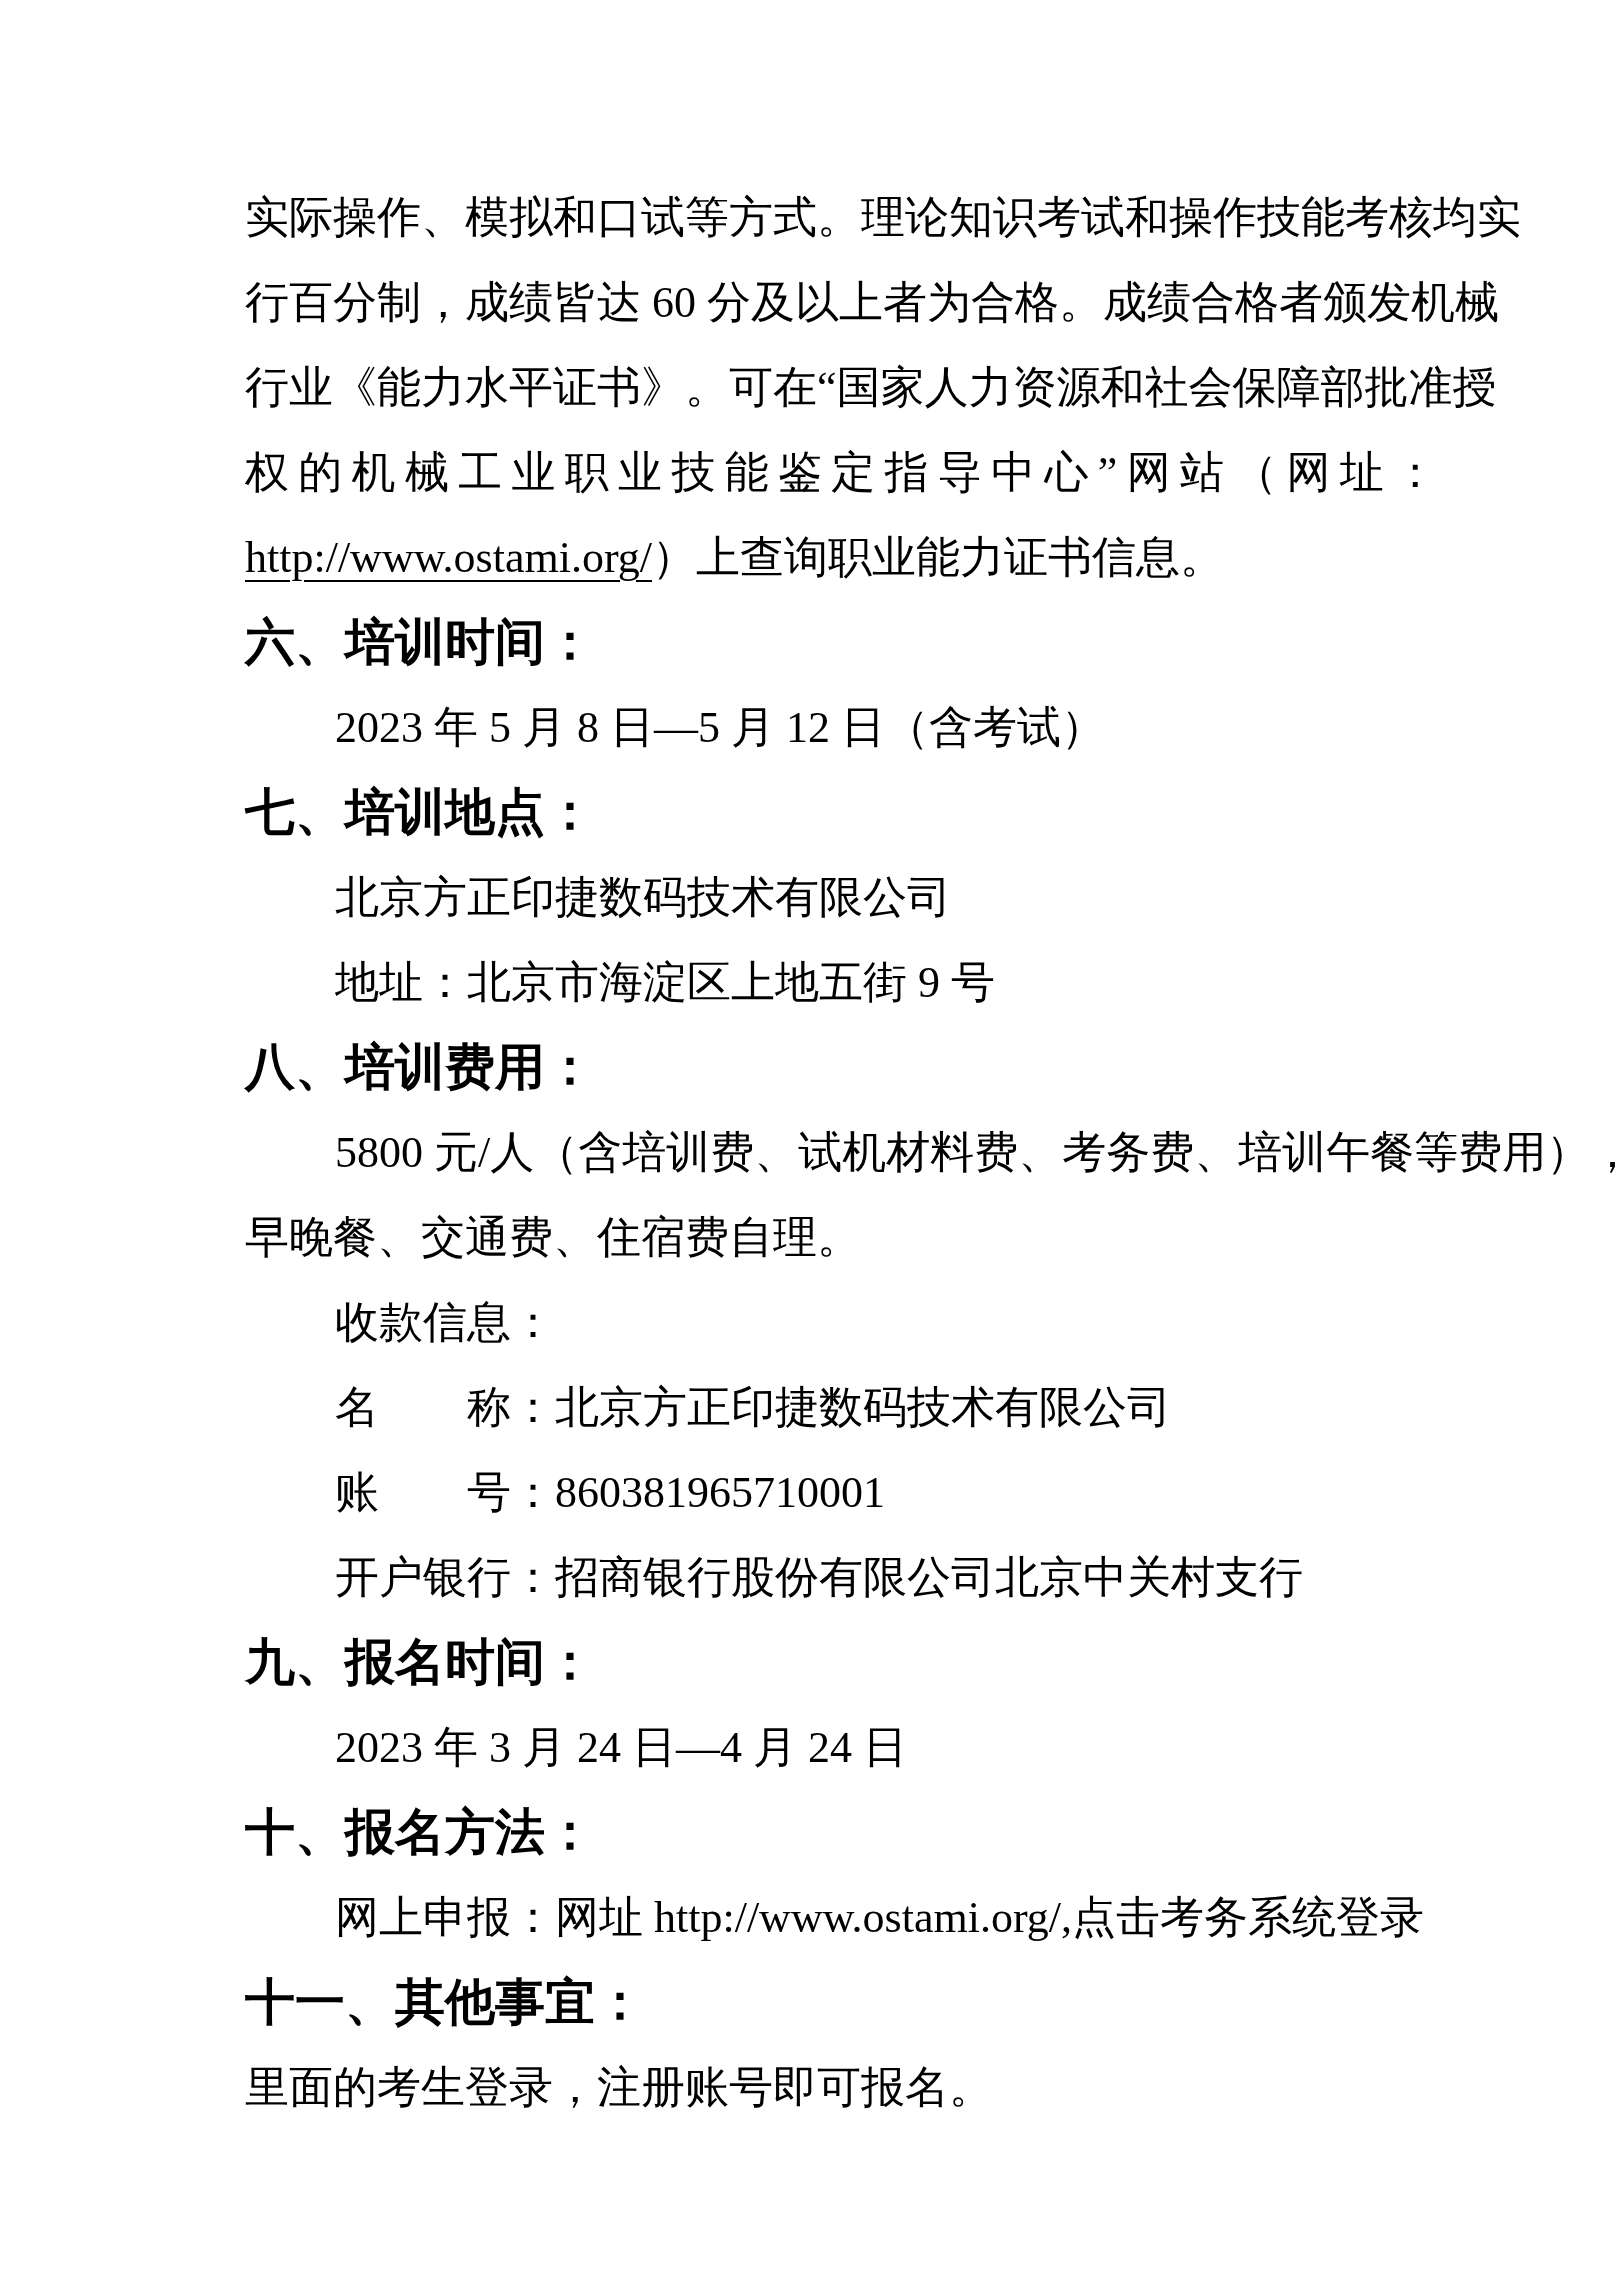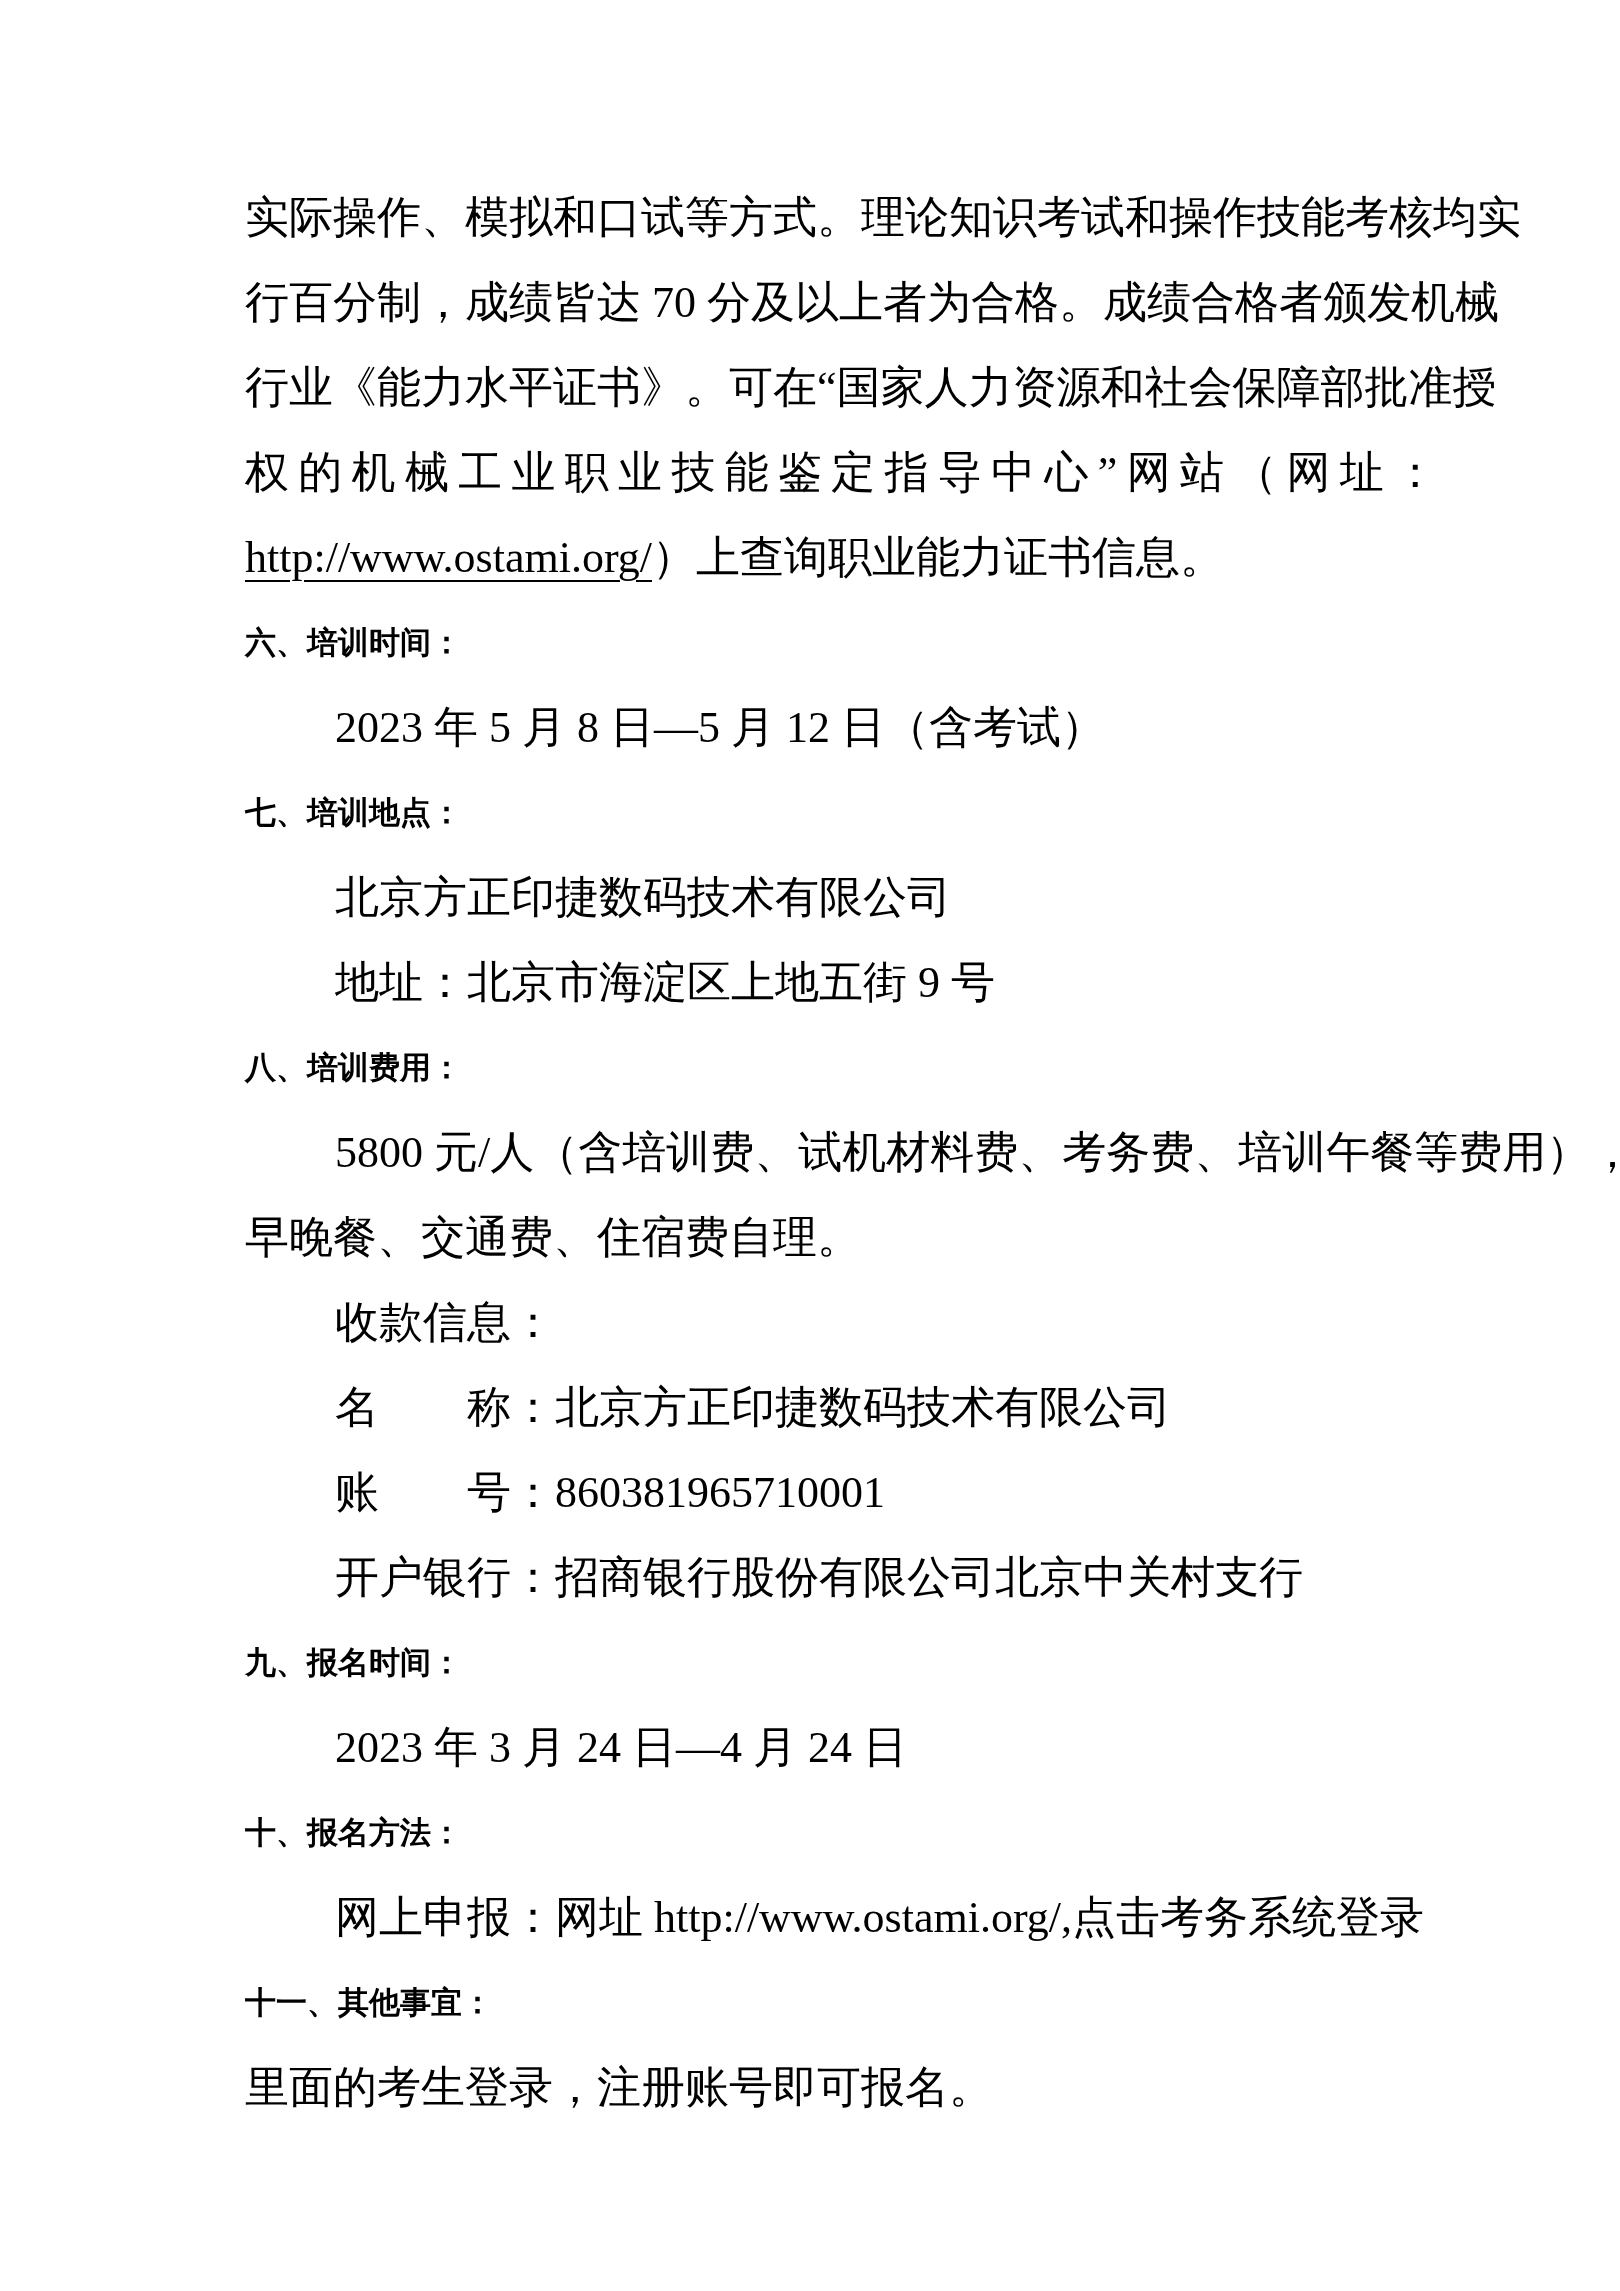--- a/index.html
+++ b/index.html
@@ -23,21 +23,21 @@
     width: 1218px;
   }
   .line {
     height: 85px;
     line-height: 85px;
     font-size: 44px;
     white-space: nowrap;
   }
   .heading {
     font-weight: 700;
-    font-size: 31px;
+    font-size: 50px;
   }
   .indent {
     padding-left: 90px;
   }
   .spread {
     letter-spacing: 9.3px;
   }
   a.link {
     color: #000000;
     text-decoration: underline;
@@ -46,21 +46,21 @@
     cursor: pointer;
   }
 </style>
 </head>
 <body>
 
 <div class="page">
   <div class="content">
 
     <div class="line">实际操作、模拟和口试等方式。理论知识考试和操作技能考核均实</div>
-    <div class="line">行百分制，成绩皆达 70 分及以上者为合格。成绩合格者颁发机械</div>
+    <div class="line">行百分制，成绩皆达 60 分及以上者为合格。成绩合格者颁发机械</div>
     <div class="line">行业《能力水平证书》。可在“国家人力资源和社会保障部批准授</div>
     <div class="line spread">权的机械工业职业技能鉴定指导中心”网站（网址：</div>
     <div class="line">
       <a class="link">http://www.ostami.org/</a><span>）上查询职业能力证书信息。</span>
     </div>
 
     <div class="line heading">六、培训时间：</div>
     <div class="line indent">2023 年 5 月 8 日—5 月 12 日（含考试）</div>
 
     <div class="line heading">七、培训地点：</div>

